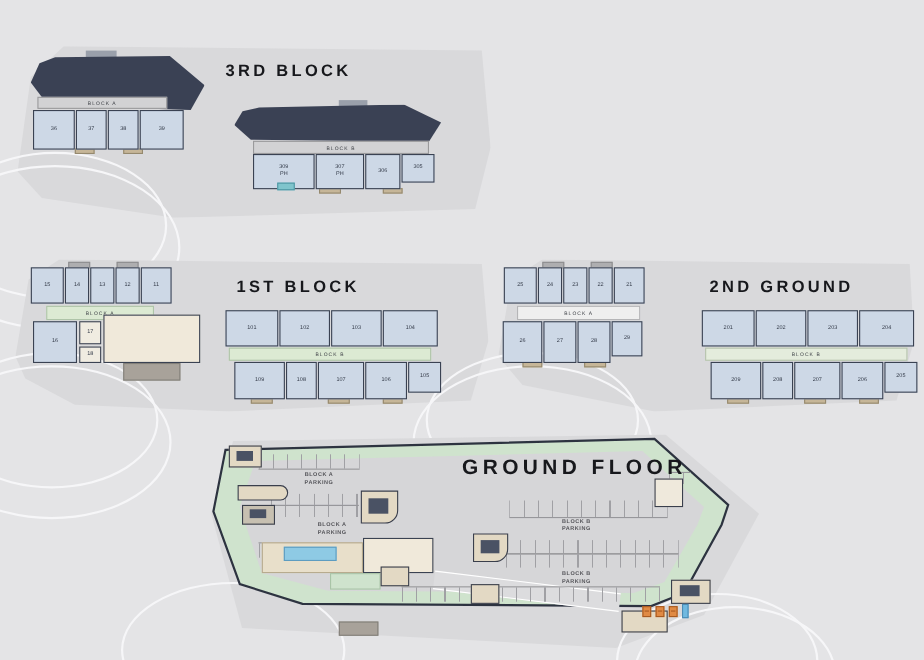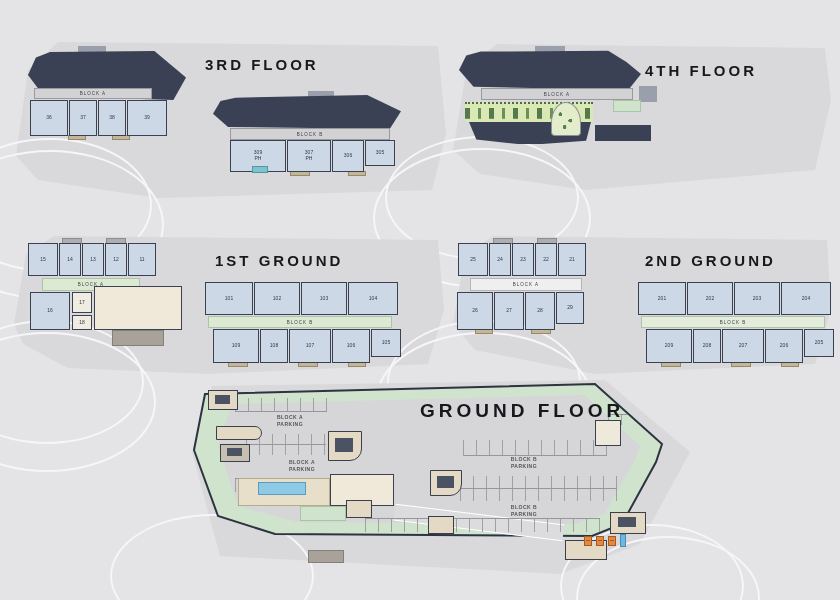--- a/index.html
+++ b/index.html
@@ -46,21 +46,21 @@
 </style>
 </head>
 <body>
 
 <div id="canvas">
 
   <div class="group" style="left:8px;top:38px;width:440px;height:168px;">
     <div class="plat" style="left:0;top:0;width:440px;height:168px;clip-path:polygon(8px 118px,20px 32px,50px 4px,430px 8px,438px 96px,424px 152px,150px 160px,30px 142px);"></div>
     <div class="arc" style="left:-60px;top:100px;width:200px;height:130px;"></div>
     <div class="arc" style="left:-72px;top:112px;width:224px;height:146px;"></div>
-    <div class="title" style="left:197px;top:18px;">3RD FLOOR</div>
+    <div class="title" style="left:197px;top:18px;">3RD BLOCK</div>
 
     <div class="roofcap" style="left:70px;top:8px;width:28px;height:10px;"></div>
     <div class="roof" style="left:20px;top:12px;width:158px;height:50px;clip-path:polygon(0 50%,5% 15%,14% 4%,80% 2%,100% 55%,92% 100%,10% 92%);"></div>
     <div class="corridor" style="left:26px;top:50px;width:118px;height:11px;">BLOCK A</div>
     <div class="row" style="left:22px;top:62px;height:36px;">
       <div class="room" style="width:38px;height:36px;">36</div>
       <div class="room" style="width:28px;height:36px;">37</div>
       <div class="room" style="width:28px;height:36px;">38</div>
       <div class="room" style="width:40px;height:36px;">39</div>
     </div>
@@ -76,42 +76,26 @@
       <div class="room" style="width:44px;height:32px;">307
 PH</div>
       <div class="room" style="width:32px;height:32px;">306</div>
       <div class="room raised" style="width:30px;height:26px;">305</div>
     </div>
     <div class="minipool" style="left:244px;top:128px;width:16px;height:7px;"></div>
     <div class="balcony" style="left:282px;top:133px;width:20px;height:5px;"></div>
     <div class="balcony" style="left:340px;top:133px;width:18px;height:5px;"></div>
   </div>
 
-  <div class="group" style="left:445px;top:38px;width:392px;height:162px;">
-    <div class="plat" style="left:0;top:0;width:392px;height:162px;clip-path:polygon(8px 112px,22px 28px,52px 6px,380px 10px,386px 62px,370px 132px,140px 152px,35px 136px);"></div>
-    <div class="arc" style="left:-60px;top:98px;width:190px;height:120px;"></div>
-    <div class="arc" style="left:-72px;top:110px;width:214px;height:136px;"></div>
-    <div class="title" style="left:200px;top:24px;">4TH FLOOR</div>
-
-    <div class="roofcap" style="left:90px;top:8px;width:30px;height:10px;"></div>
-    <div class="roof" style="left:14px;top:12px;width:182px;height:40px;clip-path:polygon(0 50%,4% 14%,12% 4%,82% 2%,92% 30%,100% 60%,93% 100%,8% 92%);"></div>
-    <div class="corridor" style="left:36px;top:50px;width:152px;height:12px;">BLOCK A</div>
-    <div class="roofcap" style="left:194px;top:48px;width:18px;height:16px;"></div>
-    <div class="garden" style="left:20px;top:64px;width:128px;height:20px;"></div>
-    <div class="terrace" style="left:106px;top:64px;width:28px;height:32px;"></div>
-    <div class="greenpatch" style="left:168px;top:62px;width:28px;height:12px;"></div>
-    <div class="navyband" style="left:24px;top:84px;width:122px;height:22px;clip-path:polygon(0 0,100% 0,96% 85%,60% 100%,40% 100%,6% 80%);"></div>
-    <div class="navyband" style="left:150px;top:87px;width:56px;height:16px;"></div>
-  </div>
 
   <div class="group" style="left:8px;top:228px;width:440px;height:152px;">
     <div class="plat" style="left:0;top:0;width:440px;height:152px;clip-path:polygon(6px 96px,18px 26px,46px 8px,430px 12px,436px 82px,420px 136px,200px 146px,60px 140px,15px 116px);"></div>
     <div class="arc" style="left:-58px;top:92px;width:190px;height:120px;"></div>
     <div class="arc" style="left:-70px;top:104px;width:214px;height:136px;"></div>
-    <div class="title" style="left:207px;top:24px;">1ST GROUND</div>
+    <div class="title" style="left:207px;top:24px;">1ST BLOCK</div>
 
     <div class="cap" style="left:54px;top:10px;width:20px;height:6px;"></div>
     <div class="cap" style="left:98px;top:10px;width:20px;height:6px;"></div>
     <div class="row" style="left:20px;top:15px;height:33px;">
       <div class="room" style="width:30px;height:33px;">15</div>
       <div class="room" style="width:22px;height:33px;">14</div>
       <div class="room" style="width:22px;height:33px;">13</div>
       <div class="room" style="width:22px;height:33px;">12</div>
       <div class="room" style="width:28px;height:33px;">11</div>
     </div>
@@ -180,21 +164,21 @@
       <div class="room" style="width:28px;height:34px;">208</div>
       <div class="room" style="width:42px;height:34px;">207</div>
       <div class="room" style="width:38px;height:34px;">206</div>
       <div class="room" style="width:30px;height:28px;">205</div>
     </div>
     <div class="balcony" style="left:216px;top:134px;width:20px;height:5px;"></div>
     <div class="balcony" style="left:286px;top:134px;width:20px;height:5px;"></div>
     <div class="balcony" style="left:336px;top:134px;width:18px;height:5px;"></div>
   </div>
 
-  <div class="group" style="left:180px;top:374px;width:510px;height:205px;">
+  <div class="group" style="left:180px;top:389px;width:510px;height:205px;">
     <div class="plat" style="left:0;top:0;width:510px;height:205px;clip-path:polygon(12px 78px,32px 12px,425px 6px,510px 78px,460px 170px,380px 200px,40px 182px);"></div>
     <div class="arc" style="left:-70px;top:140px;width:200px;height:120px;"></div>
     <div class="arc" style="left:380px;top:150px;width:180px;height:120px;"></div>
     <div class="arc" style="left:396px;top:162px;width:180px;height:120px;"></div>
 
     <svg width="510" height="205">
       <polygon points="25,20 415,10 482,70 476,88 442,150 412,162 95,160 38,142 14,76" fill="#cfe3cd" stroke="#2d3340" stroke-width="2"></polygon>
       <polygon points="52,30 404,21 460,72 454,88 424,140 396,150 118,148 58,132 38,72" fill="#d6d6d8" stroke="none"></polygon>
     </svg>
 

